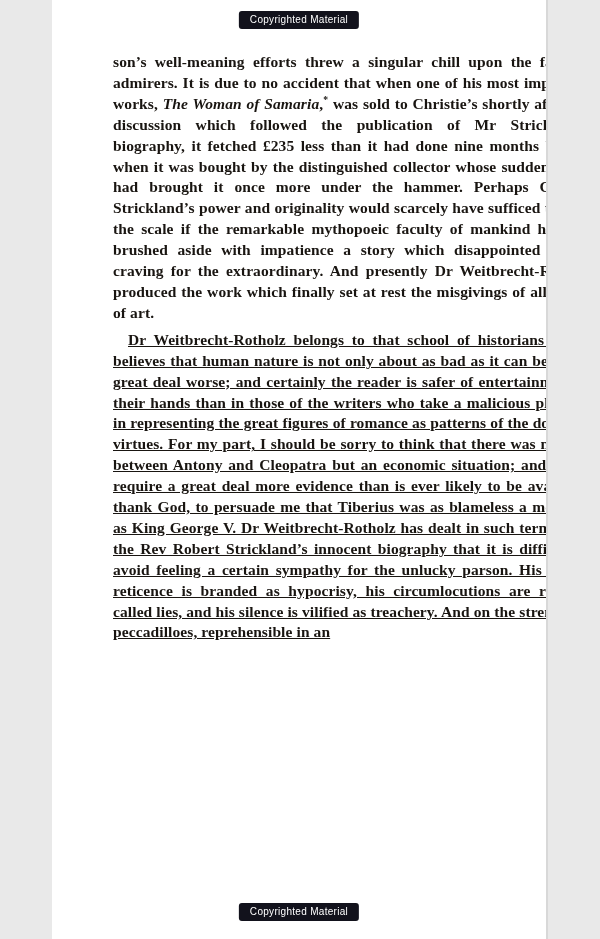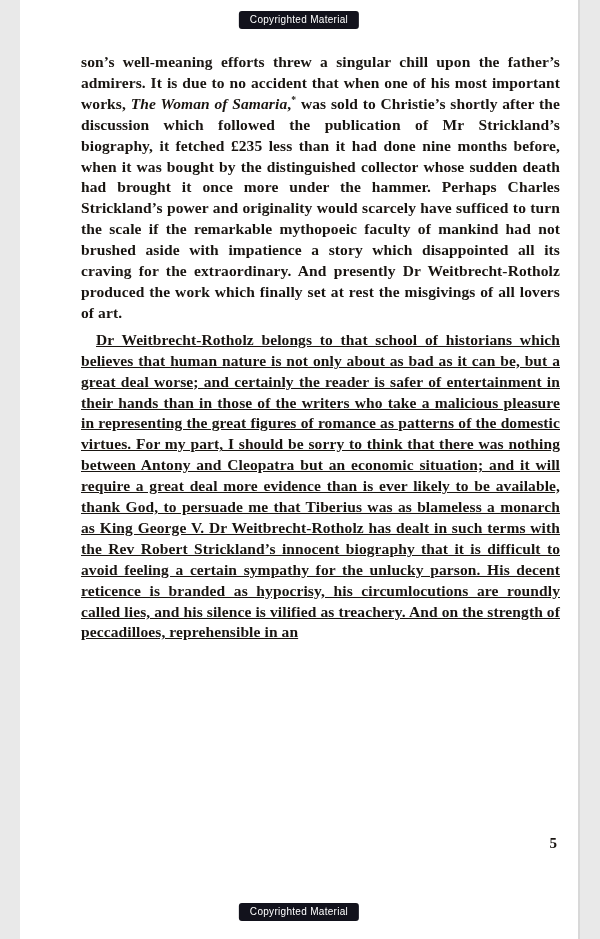--- a/index.html
+++ b/index.html
@@ -2,21 +2,21 @@
 <html><head>
 <meta charset="utf-8">
 <style>
   html, body {
     margin: 0;
     padding: 0;
     background: #e9e9e9;
   }
   .page {
     position: relative;
-    width: 560px;
+    width: 496px;
     height: 939px;
     margin: 0 auto;
     background: #ffffff;
     overflow: hidden;
     font-family: "Liberation Serif", "DejaVu Serif", serif;
     color: #191511;
     box-sizing: border-box;
     border-right: 2px solid #d8d8d8;
   }
   .badge {

